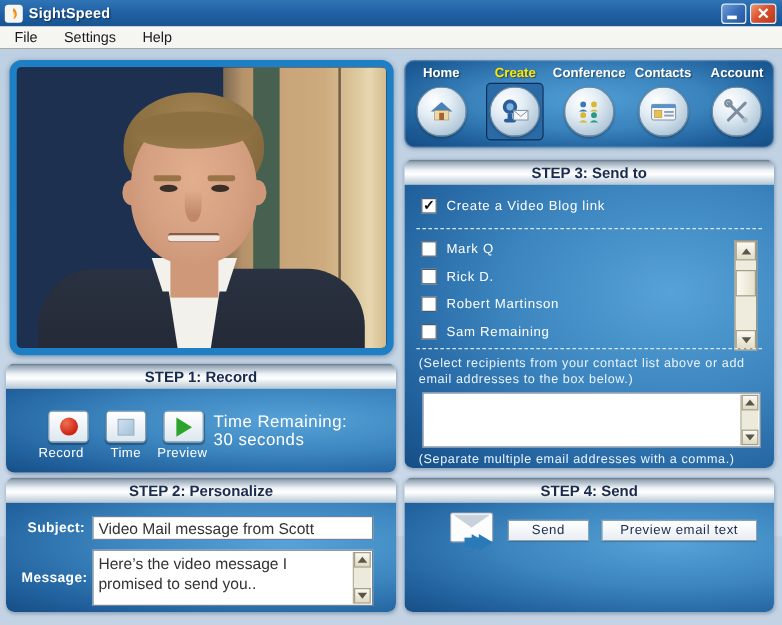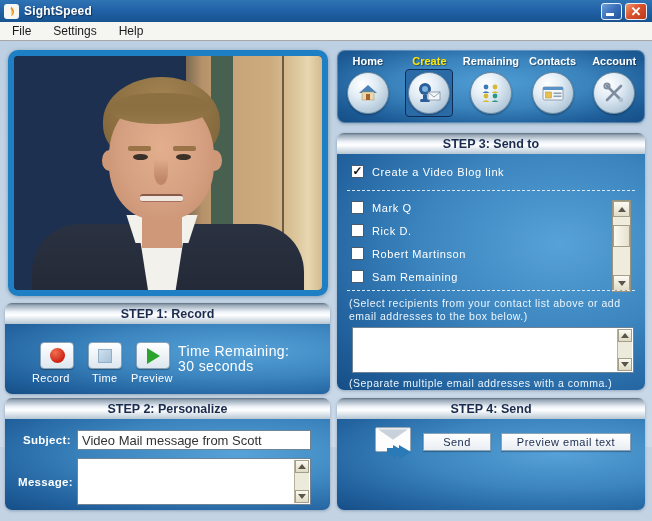--- a/index.html
+++ b/index.html
@@ -226,21 +226,21 @@
               <circle cx="9" cy="9" r="3" fill="#7fb3e0"></circle>
               <rect x="7" y="15" width="4" height="5" fill="#2a5e9a"></rect>
               <rect x="4" y="19" width="10" height="3" rx="1.5" fill="#2a5e9a"></rect>
               <rect x="12" y="12" width="12" height="8" fill="#f4f6f8" stroke="#7a8ea0" stroke-width="0.8"></rect>
               <path d="M12 12 L18 17 L24 12" fill="none" stroke="#7a8ea0" stroke-width="0.8"></path>
             </svg>
       </span>
         </span>
     </div>
     <div class="nav-item">
-      <span class="nav-label">Remaining</span>
+      <span class="nav-label">Conference</span>
       <span class="nav-circle-wrap">
           <span class="nav-circle">
         <svg width="24" height="24" viewBox="0 0 24 24">
               <circle cx="7" cy="6" r="2.4" fill="#3a7ab8"></circle>
               <path d="M3.5 12 Q7 8.5 10.5 12 Z" fill="#3a7ab8"></path>
               <circle cx="16" cy="6" r="2.4" fill="#d8b830"></circle>
               <path d="M12.5 12 Q16 8.5 19.5 12 Z" fill="#d8b830"></path>
               <circle cx="7" cy="15" r="2.4" fill="#d8b830"></circle>
               <path d="M3.5 21 Q7 17.5 10.5 21 Z" fill="#d8b830"></path>
               <circle cx="16" cy="15" r="2.4" fill="#2a9888"></circle>
@@ -302,20 +302,22 @@
     </div>
   </div>
 
   <div class="panel step2">
     <div class="panel-header">STEP 2: Personalize</div>
     <div class="panel-body">
       <span class="field-label" style="left:18px; top:15px;">Subject:</span>
       <input class="subject-input" type="text" value="Video Mail message from Scott" style="">
       <span class="field-label" style="left:13px; top:57px;">Message:</span>
       <div class="msg-box">
+        <textarea style="">Here’s the video message I
+promised to send you..</textarea>
         <div class="mini-scroll">
           <span class="mini-btn up">
               <span class="arr-up"></span>
             </span>
           <span class="mini-btn down">
               <span class="arr-dn"></span>
             </span>
         </div>
       </div>
     </div>

